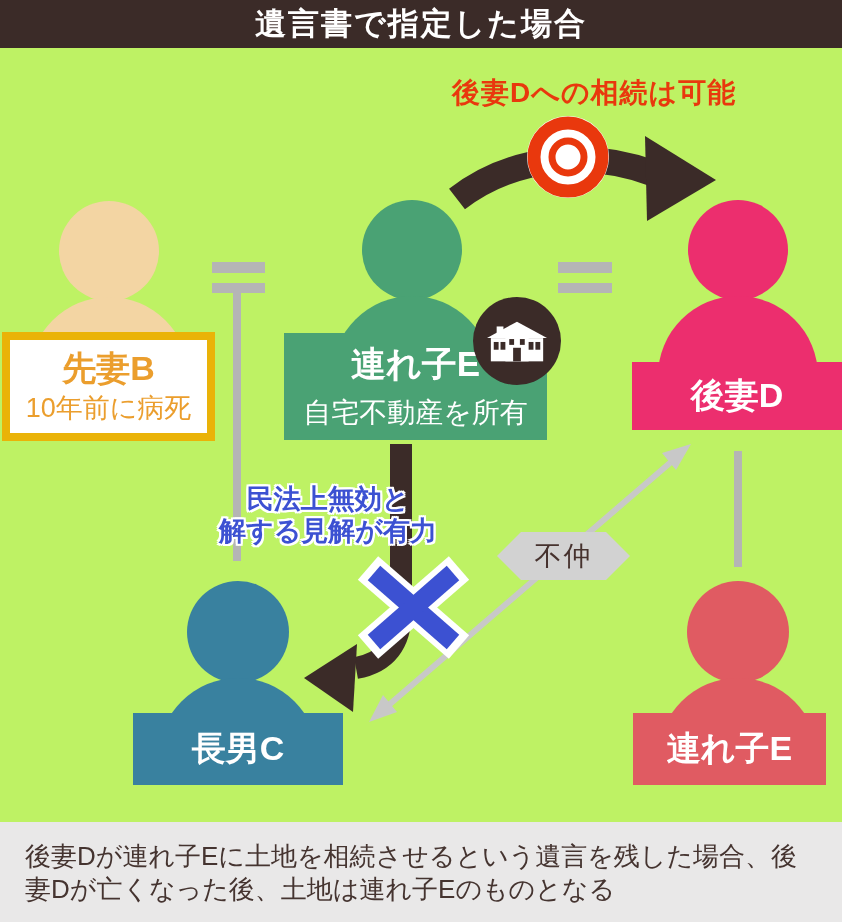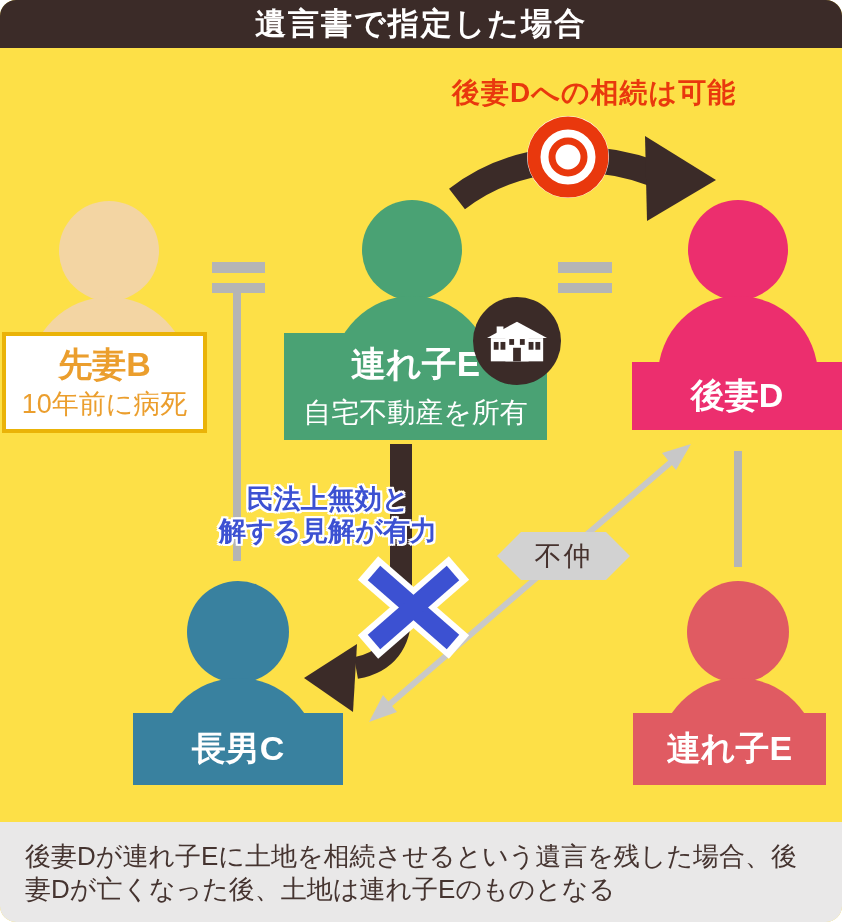--- a/index.html
+++ b/index.html
@@ -1,18 +1,18 @@
 <!DOCTYPE html>
 <html><head>
 <meta charset="utf-8">
 <style>
   html,body { margin:0; padding:0; background:#fff; }
   .stage {
-    position:relative; width:842px; height:922px; background:#fde047;
-    overflow:hidden; font-family:"Liberation Sans","DejaVu Sans",sans-serif;border-radius:16px;
+    position:relative; width:842px; height:922px; background:#bef264;
+    overflow:hidden; font-family:"Liberation Sans","DejaVu Sans",sans-serif;
   }
   .header {
     position:absolute; left:0; top:0; width:842px; height:48px;
     background:#3b2b28; color:#ffffff; font-size:31px; font-weight:700;
     text-align:center; line-height:47px; letter-spacing:2px; z-index:6;
   }
   svg.connectors { position:absolute; left:0; top:0; z-index:2; }
   
   .person { position:absolute; z-index:1; }
   .head { position:absolute; border-radius:50%; }
@@ -33,21 +33,21 @@
   #head-e { left:687px; top:581px; width:102px; height:102px; }
   #torso-e{ left:658px; top:678px; width:160px; height:90px; }
   
   .label-box {
     position:absolute; z-index:3; display:flex; flex-direction:column;
     align-items:center; justify-content:center; text-align:center;
   }
   .label-name { font-weight:700; line-height:1.15; }
   .label-note { line-height:1.2; }
   #box-b { left:2px;  top:332px; width:197px; height:93px;
-           background:#ffffff; border:4px solid #eab308; color:#eb9e2d; }
+           background:#ffffff; border:8px solid #eab308; color:#eb9e2d; }
   #box-b .label-name { font-size:34px; }
   #box-b .label-note { font-size:27px; margin-top:4px;text-align:right; }
   #box-a { left:284px; top:333px; width:263px; height:107px;
            background:#4aa274; color:#ffffff; }
   #box-a .label-name { font-size:35px; }
   #box-a .label-note { font-size:28px; margin-top:12px; }
   #box-d { left:632px; top:362px; width:210px; height:68px;
            background:#ec2e6e; color:#ffffff; font-size:34px; }
   #box-c { left:133px; top:713px; width:210px; height:72px;
            background:#39819f; color:#ffffff; font-size:34px; }

